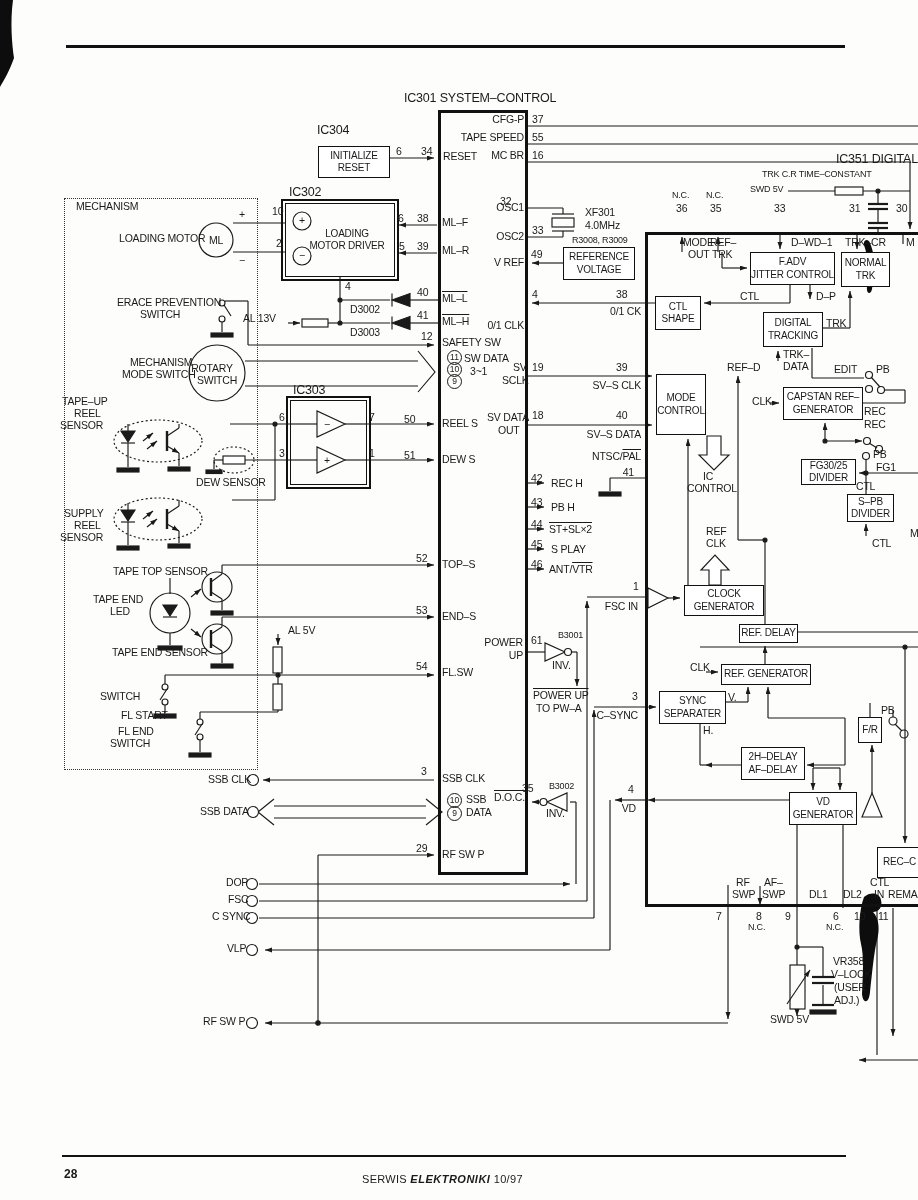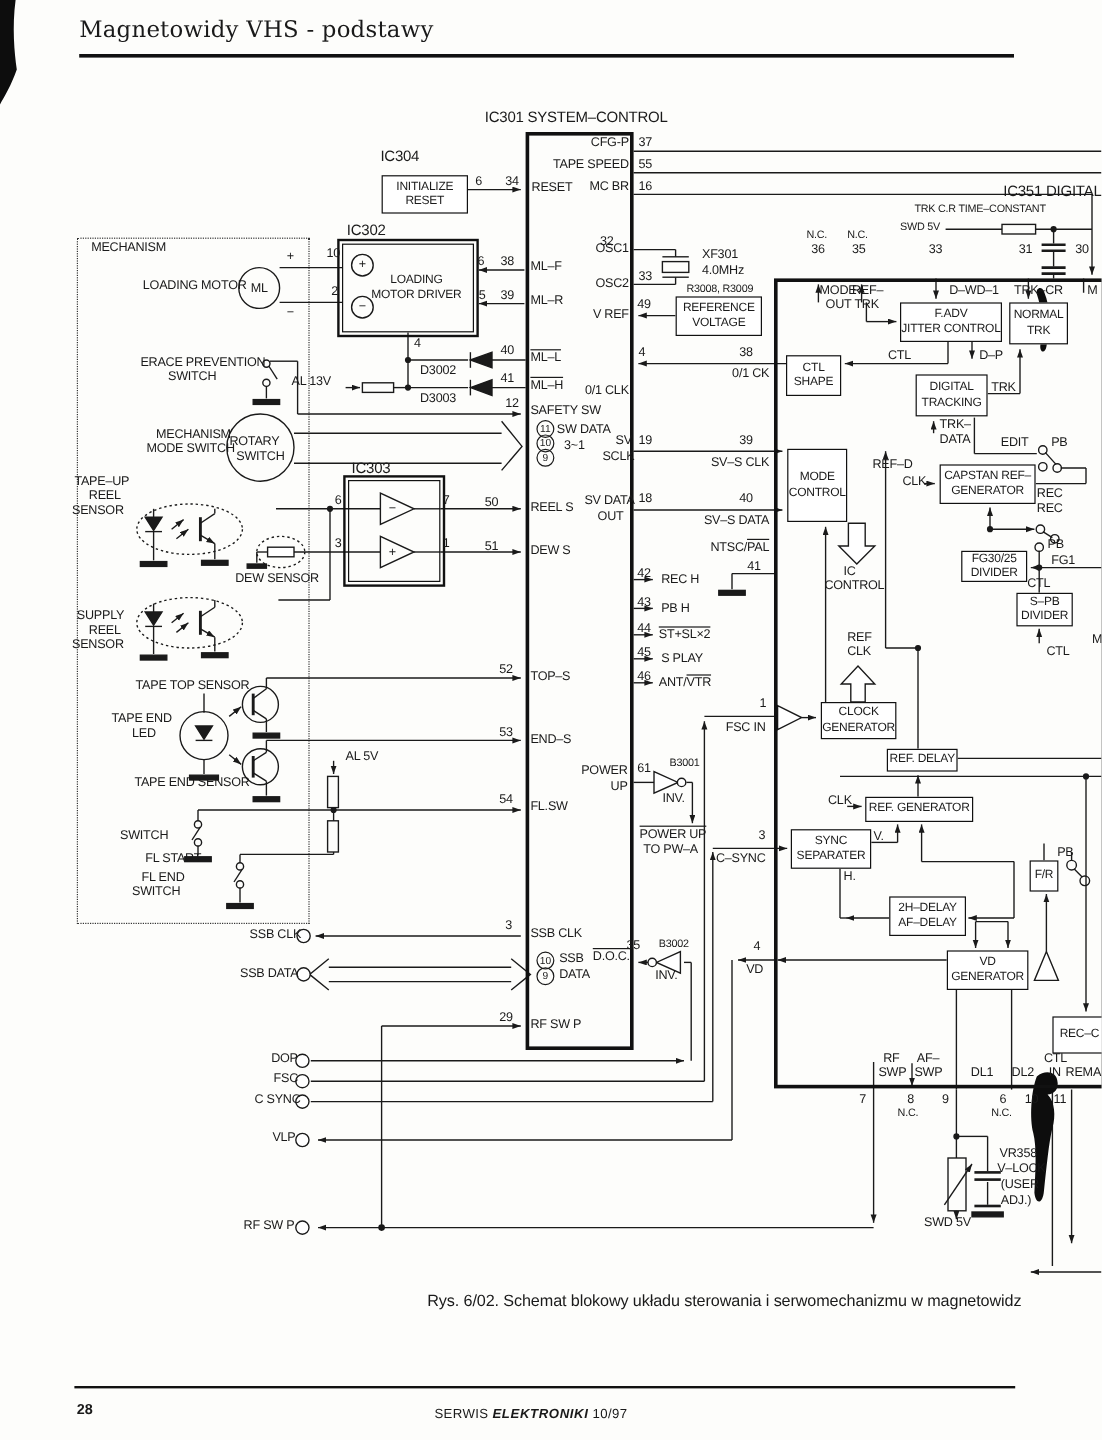--- a/index.html
+++ b/index.html
@@ -26,21 +26,20 @@
   #caption{position:absolute;left:356px;top:1076px;font-size:13.5px;letter-spacing:-0.1px;white-space:nowrap}
   #foot-rule{position:absolute;left:62px;top:1155px;width:784px;height:2.2px;background:#111}
   #pageno{position:absolute;left:64px;top:1167px;font-size:12px;font-weight:bold}
   #footer{position:absolute;left:362px;top:1173px;font-size:11px;letter-spacing:0.3px}
   #footer .b{font-weight:bold;font-style:italic;letter-spacing:0.5px}
 </style>
 </head>
 <body>
 
 <div id="page">
-  <div id="hdr">Magnetowidy VHS - podstawy</div>
   <div id="hdr-rule"></div>
 
   <div id="mech"></div>
 
   <svg id="wires" width="918" height="1200" viewBox="0 0 918 1200">
     <defs>
       <marker id="ma" markerWidth="8" markerHeight="6" refX="7" refY="2.5" orient="auto" markerUnits="userSpaceOnUse">
         <path d="M0,0L7,2.5L0,5Z" fill="#1a1a1a"></path>
       </marker>
     </defs>
@@ -398,21 +397,21 @@
         <div>GENERATOR</div>
       </div>
       <div class="box" style="left: 801px; top: 459px; width: 55px; height: 26px;">
         <div>FG30/25</div>
         <div>DIVIDER</div>
       </div>
       <div class="box" style="left: 847px; top: 494px; width: 47px; height: 28px;">
         <div>S–PB</div>
         <div>DIVIDER</div>
       </div>
-      <div class="box" style="left: 684px; top: 585px; width: 63px; height: 31px;">
+      <div class="box" style="left: 684px; top: 585px; width: 80px; height: 31px;">
         <div>CLOCK</div>
         <div>GENERATOR</div>
       </div>
       <div class="box" style="left: 739px; top: 624px; width: 59px; height: 19px;">
         <div>REF. DELAY</div>
       </div>
       <div class="box" style="left: 721px; top: 664px; width: 90px; height: 21px;">
         <div>REF. GENERATOR</div>
       </div>
       <div class="box" style="left: 659px; top: 691px; width: 67px; height: 33px;">
@@ -592,21 +591,21 @@
       <div class="lbl" style="left: 710px; top: 237px;">REF–</div>
       <div class="lbl" style="left: 712px; top: 249px;">TRK</div>
       <div class="lbl" style="left: 791px; top: 237px;">D–WD–1</div>
       <div class="lbl" style="left: 845px; top: 237px;">TRK–CR</div>
       <div class="lbl" style="left: 906px; top: 237px;">M</div>
       <div class="lbl" style="left: 740px; top: 291px;">CTL</div>
       <div class="lbl" style="left: 816px; top: 291px;">D–P</div>
       <div class="lbl" style="left: 826px; top: 318px;">TRK</div>
       <div class="lbl" style="left: 783px; top: 349px;">TRK–</div>
       <div class="lbl" style="left: 783px; top: 361px;">DATA</div>
-      <div class="lbl" style="left: 727px; top: 362px; margin-top: 20px;">REF–D</div>
+      <div class="lbl" style="left: 727px; top: 362px;">REF–D</div>
       <div class="lbl" style="left: 834px; top: 364px;">EDIT</div>
       <div class="lbl" style="left: 876px; top: 364px;">PB</div>
       <div class="lbl" style="left: 752px; top: 396px;">CLK</div>
       <div class="lbl" style="left: 864px; top: 406px;">REC</div>
       <div class="lbl" style="left: 864px; top: 419px;">REC</div>
       <div class="lbl" style="left: 873px; top: 449px;">PB</div>
       <div class="lbl" style="left: 876px; top: 462px;">FG1</div>
       <div class="lbl" style="left: 856px; top: 481px;">CTL</div>
       <div class="lbl" style="left: 872px; top: 538px;">CTL</div>
       <div class="lbl" style="left: 910px; top: 528px;">M</div>
@@ -641,21 +640,20 @@
       <div class="lbl f9" style="left: 826px; top: 923px;">N.C.</div>
       <div class="lbl" style="left: 854px; top: 911px;">10</div>
       <div class="lbl" style="left: 878px; top: 911px;">11</div>
       <div class="lbl" style="left: 833px; top: 956px;">VR358</div>
       <div class="lbl" style="left: 831px; top: 969px;">V–LOCK</div>
       <div class="lbl" style="left: 834px; top: 982px;">(USER</div>
       <div class="lbl" style="left: 834px; top: 995px;">ADJ.)</div>
       <div class="lbl" style="left: 770px; top: 1014px;">SWD 5V</div>
     </div>
 
-  <div id="caption">Rys. 6/02.  Schemat blokowy układu sterowania i serwomechanizmu w magnetowidz</div>
   <div id="foot-rule"></div>
   <div id="pageno">28</div>
   <div id="footer">
     <span>SERWIS</span>
     <span class="b">ELEKTRONIKI</span>
     <span>10/97</span>
   </div>
 </div>
 
 </body></html>

